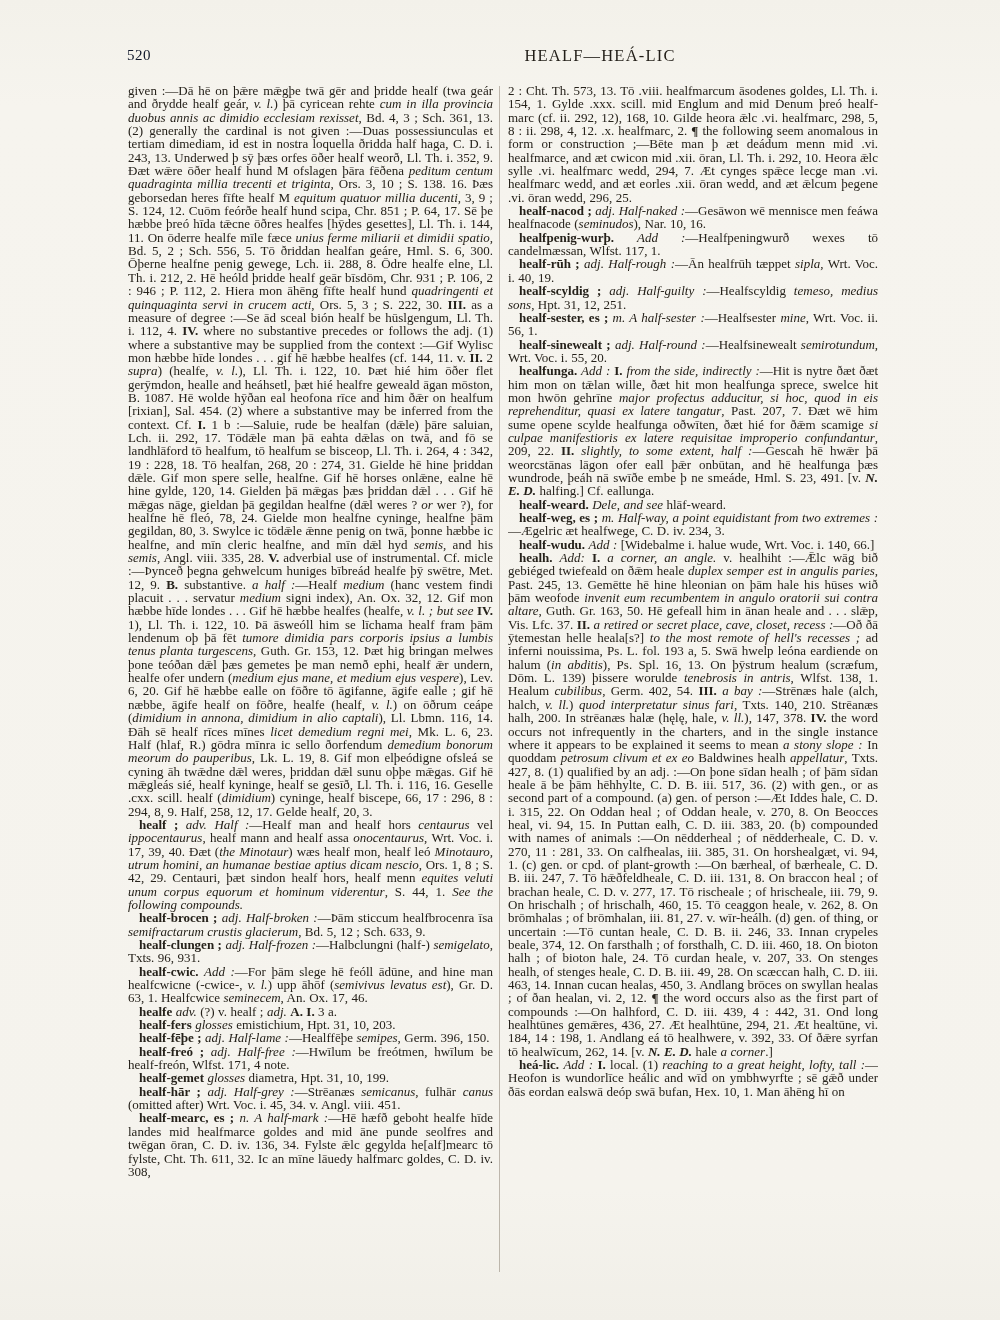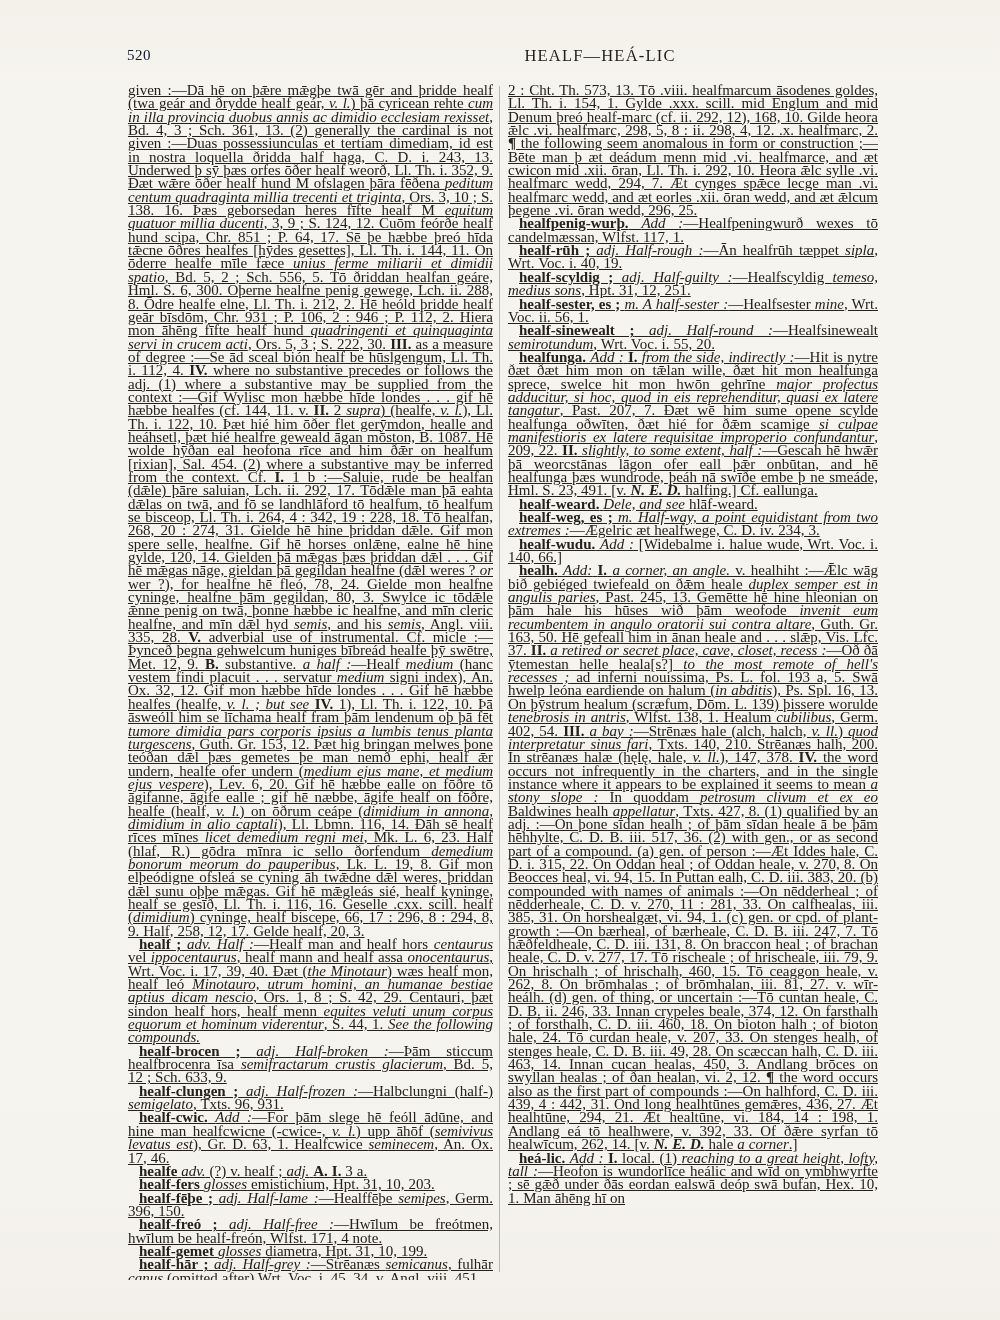--- a/index.html
+++ b/index.html
@@ -19,22 +19,22 @@
     position:absolute;left:600px;top:46px;transform:translateX(-50%);
     font-size:16.5px;letter-spacing:1.2px;font-weight:400;color:#221e18;
     white-space:nowrap;
   }
   .columns{
     position:absolute;left:128px;top:84px;width:750px;height:1196px;
     display:flex;overflow:hidden;
   }
   .col{
     width:365px;height:1196px;overflow:hidden;
-    font-size:15px;line-height:13.35px;text-align:justify;
-    text-justify:inter-word;word-spacing:.2px;text-decoration:underline;
+    font-size:13px;line-height:13.35px;text-align:justify;
+    text-justify:inter-word;word-spacing:.2px;
   }
   .col.right{width:370px;}
   .col-gap{width:15px;position:relative;flex:0 0 15px;}
   .divider{
     position:absolute;left:499px;top:86px;height:1186px;width:1px;
     background:#a9a296;opacity:.75;
   }
   p.entry{margin:0;padding:0;}
   p.entry.ind{text-indent:11px;}
   .b{font-weight:700;}
@@ -60,20 +60,21 @@
       <p class="entry ind"><span class="b">healf-fers</span><span> </span><span class="i">glosses</span><span> emistichium, Hpt. 31, 10, 203.</span></p>
       <p class="entry ind"><span class="b">healf-fēþe ;</span><span> </span><span class="i">adj. Half-lame :</span><span>—Healffēþe </span><span class="i">semipes</span><span>, Germ. 396, 150.</span></p>
       <p class="entry ind"><span class="b">healf-freó ;</span><span> </span><span class="i">adj. Half-free :</span><span>—Hwīlum be freótmen, hwīlum be healf-freón, Wlfst. 171, 4 note.</span></p>
       <p class="entry ind"><span class="b">healf-gemet</span><span> </span><span class="i">glosses</span><span> diametra, Hpt. 31, 10, 199.</span></p>
       <p class="entry ind"><span class="b">healf-hār ;</span><span> </span><span class="i">adj. Half-grey :</span><span>—Strēanæs </span><span class="i">semicanus</span><span>, fulhār </span><span class="i">canus</span><span> (omitted after) Wrt. Voc. i. 45, 34. v. Angl. viii. 451.</span></p>
       <p class="entry ind"><span class="b">healf-mearc, es ;</span><span> </span><span class="i">n. A half-mark :</span><span>—Hē hæfð geboht healfe hīde landes mid healfmarce goldes and mid āne punde seolfres and twēgan ōran, C. D. iv. 136, 34. Fylste ǣlc gegylda he[alf]mearc tō fylste, Cht. Th. 611, 32. Ic an mīne lāuedy halfmarc goldes, C. D. iv. 308,</span></p>
     </div>
   <div class="col-gap"></div>
   <div class="col right">
       <p class="entry"><span>2 : Cht. Th. 573, 13. Tō .viii. healfmarcum āsodenes goldes, Ll. Th. i. 154, 1. Gylde .xxx. scill. mid Englum and mid Denum þreó healf-marc (cf. ii. 292, 12), 168, 10. Gilde heora ǣlc .vi. healfmarc, 298, 5, 8 : ii. 298, 4, 12. .x. healfmarc, 2. </span><span class="b">¶</span><span> the following seem anomalous in form or construction ;—Bēte man þ æt deádum menn mid .vi. healfmarce, and æt cwicon mid .xii. ōran, Ll. Th. i. 292, 10. Heora ǣlc sylle .vi. healfmarc wedd, 294, 7. Æt cynges spǣce lecge man .vi. healfmarc wedd, and æt eorles .xii. ōran wedd, and æt ǣlcum þegene .vi. ōran wedd, 296, 25.</span></p>
+      <p class="entry ind"><span class="b">healf-nacod ;</span><span> </span><span class="i">adj. Half-naked :</span><span>—Gesāwon wē mennisce men feáwa healfnacode (</span><span class="i">seminudos</span><span>), Nar. 10, 16.</span></p>
       <p class="entry ind"><span class="b">healfpenig-wurþ.</span><span> </span><span class="i">Add :</span><span>—Healfpeningwurð wexes tō candelmæssan, Wlfst. 117, 1.</span></p>
       <p class="entry ind"><span class="b">healf-rūh ;</span><span> </span><span class="i">adj. Half-rough :</span><span>—Ān healfrūh tæppet </span><span class="i">sipla</span><span>, Wrt. Voc. i. 40, 19.</span></p>
       <p class="entry ind"><span class="b">healf-scyldig ;</span><span> </span><span class="i">adj. Half-guilty :</span><span>—Healfscyldig </span><span class="i">temeso, medius sons</span><span>, Hpt. 31, 12, 251.</span></p>
       <p class="entry ind"><span class="b">healf-sester, es ;</span><span> </span><span class="i">m. A half-sester :</span><span>—Healfsester </span><span class="i">mine</span><span>, Wrt. Voc. ii. 56, 1.</span></p>
       <p class="entry ind"><span class="b">healf-sinewealt ;</span><span> </span><span class="i">adj. Half-round :</span><span>—Healfsinewealt </span><span class="i">semirotundum</span><span>, Wrt. Voc. i. 55, 20.</span></p>
       <p class="entry ind"><span class="b">healfunga.</span><span> </span><span class="i">Add :</span><span> </span><span class="b">I.</span><span> </span><span class="i">from the side, indirectly :</span><span>—Hit is nytre ðæt ðæt him mon on tǣlan wille, ðæt hit mon healfunga sprece, swelce hit mon hwōn gehrīne </span><span class="i">major profectus adducitur, si hoc, quod in eis reprehenditur, quasi ex latere tangatur</span><span>, Past. 207, 7. Ðæt wē him sume opene scylde healfunga oðwīten, ðæt hié for ðǣm scamige </span><span class="i">si culpae manifestioris ex latere requisitae improperio confundantur</span><span>, 209, 22. </span><span class="b">II.</span><span> </span><span class="i">slightly, to some extent, half :</span><span>—Gescah hē hwǣr þā weorcstānas lāgon ofer eall þǣr onbūtan, and hē healfunga þæs wundrode, þeáh nā swīðe embe þ ne smeáde, Hml. S. 23, 491. [v. </span><span class="bi">N. E. D.</span><span> halfing.] Cf. eallunga.</span></p>
       <p class="entry ind"><span class="b">healf-weard.</span><span> </span><span class="i">Dele, and see</span><span> hlāf-weard.</span></p>
       <p class="entry ind"><span class="b">healf-weg, es ;</span><span> </span><span class="i">m. Half-way, a point equidistant from two extremes :</span><span>—Ægelric æt healfwege, C. D. iv. 234, 3.</span></p>
       <p class="entry ind"><span class="b">healf-wudu.</span><span> </span><span class="i">Add :</span><span> [Widebalme i. halue wude, Wrt. Voc. i. 140, 66.]</span></p>
       <p class="entry ind"><span class="b">healh.</span><span> </span><span class="i">Add:</span><span> </span><span class="b">I.</span><span> </span><span class="i">a corner, an angle.</span><span> v. healhiht :—Ǣlc wāg bið gebiéged twiefeald on ðǣm heale </span><span class="i">duplex semper est in angulis paries</span><span>, Past. 245, 13. Gemētte hē hine hleonian on þām hale his hūses wið þām weofode </span><span class="i">invenit eum recumbentem in angulo oratorii sui contra altare</span><span>, Guth. Gr. 163, 50. Hē gefeall him in ānan heale and . . . slǣp, Vis. Lfc. 37. </span><span class="b">II.</span><span> </span><span class="i">a retired or secret place, cave, closet, recess :</span><span>—Oð ðā ȳtemestan helle heala[s?] </span><span class="i">to the most remote of hell's recesses ;</span><span> ad inferni nouissima, Ps. L. fol. 193 a, 5. Swā hwelp leóna eardiende on halum (</span><span class="i">in abditis</span><span>), Ps. Spl. 16, 13. On þȳstrum healum (scræfum, Dōm. L. 139) þissere worulde </span><span class="i">tenebrosis in antris</span><span>, Wlfst. 138, 1. Healum </span><span class="i">cubilibus</span><span>, Germ. 402, 54. </span><span class="b">III.</span><span> </span><span class="i">a bay :</span><span>—Strēnæs hale (alch, halch, </span><span class="i">v. ll.</span><span>) </span><span class="i">quod interpretatur sinus fari</span><span>, Txts. 140, 210. Strēanæs halh, 200. In strēanæs halæ (hęlę, hale, </span><span class="i">v. ll.</span><span>), 147, 378. </span><span class="b">IV.</span><span> the word occurs not infrequently in the charters, and in the single instance where it appears to be explained it seems to mean </span><span class="i">a stony slope :</span><span> In quoddam </span><span class="i">petrosum clivum et ex eo</span><span> Baldwines healh </span><span class="i">appellatur</span><span>, Txts. 427, 8. (1) qualified by an adj. :—On þone sīdan healh ; of þām sīdan heale ā be þām hēhhylte, C. D. B. iii. 517, 36. (2) with gen., or as second part of a compound. (a) gen. of person :—Æt Iddes hale, C. D. i. 315, 22. On Oddan heal ; of Oddan heale, v. 270, 8. On Beocces heal, vi. 94, 15. In Puttan ealh, C. D. iii. 383, 20. (b) compounded with names of animals :—On nēdderheal ; of nēdderheale, C. D. v. 270, 11 : 281, 33. On calfhealas, iii. 385, 31. On horshealgæt, vi. 94, 1. (c) gen. or cpd. of plant-growth :—On bærheal, of bærheale, C. D. B. iii. 247, 7. Tō hǣðfeldheale, C. D. iii. 131, 8. On braccon heal ; of brachan heale, C. D. v. 277, 17. Tō rischeale ; of hrischeale, iii. 79, 9. On hrischalh ; of hrischalh, 460, 15. Tō ceaggon heale, v. 262, 8. On brōmhalas ; of brōmhalan, iii. 81, 27. v. wīr-heálh. (d) gen. of thing, or uncertain :—Tō cuntan heale, C. D. B. ii. 246, 33. Innan crypeles beale, 374, 12. On farsthalh ; of forsthalh, C. D. iii. 460, 18. On bioton halh ; of bioton hale, 24. Tō curdan heale, v. 207, 33. On stenges healh, of stenges heale, C. D. B. iii. 49, 28. On scæccan halh, C. D. iii. 463, 14. Innan cucan healas, 450, 3. Andlang brōces on swyllan healas ; of ðan healan, vi. 2, 12. </span><span class="b">¶</span><span> the word occurs also as the first part of compounds :—On halhford, C. D. iii. 439, 4 : 442, 31. Ond long healhtūnes gemǣres, 436, 27. Æt healhtūne, 294, 21. Æt healtūne, vi. 184, 14 : 198, 1. Andlang eá tō healhwere, v. 392, 33. Of ðǣre syrfan tō healwīcum, 262, 14. [v. </span><span class="bi">N. E. D.</span><span> hale </span><span class="i">a corner</span><span>.]</span></p>

